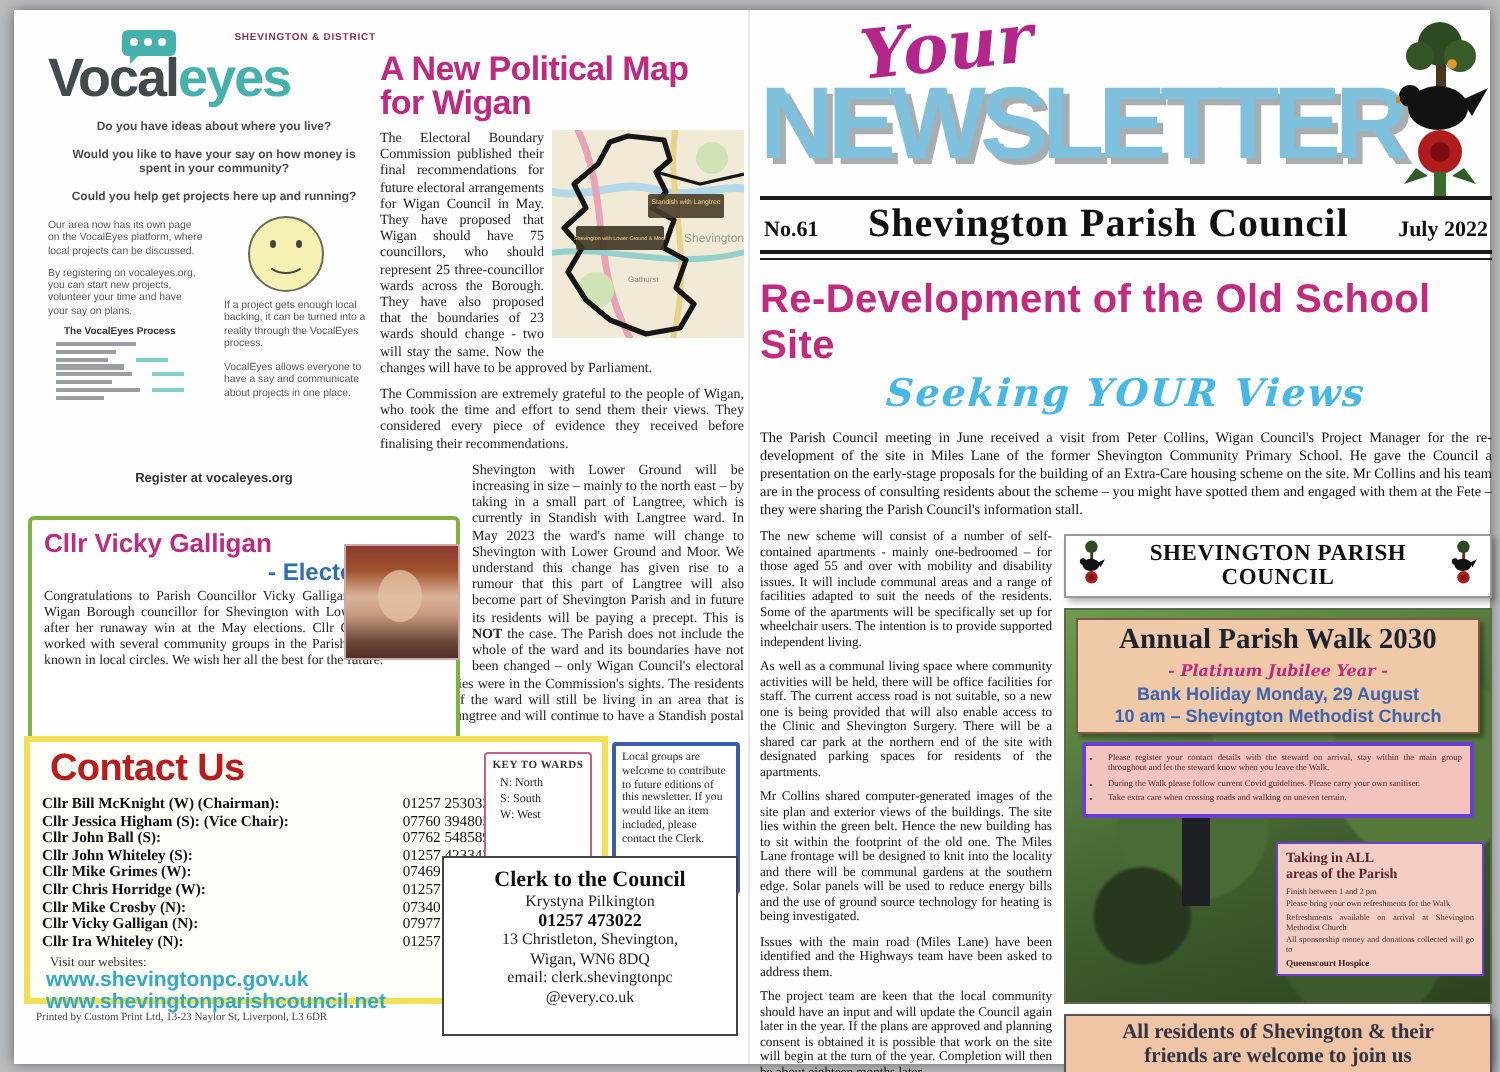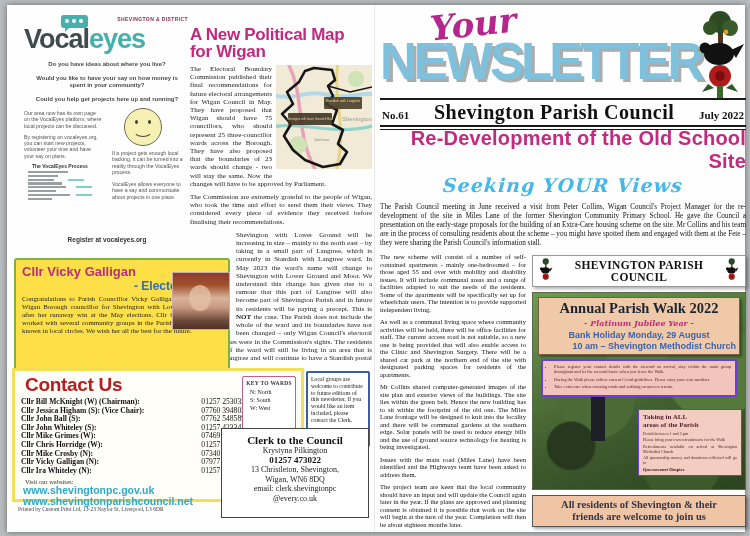--- a/index.html
+++ b/index.html
@@ -35,21 +35,21 @@
 
   
   .pmap{position:absolute;left:190px;top:26px;width:182px;}
   .pmap-title{font:bold 17px "Liberation Sans",sans-serif;color:#bf2a80;line-height:17px;letter-spacing:-.3px;}
   .pmap-body{margin-top:5px;font-size:7px;line-height:8.2px;color:#222;}
   .mapfig{float:right;width:96px;height:104px;margin:0 0 3px 4px;border:0;}
   .pmap p{margin:0 0 5px 0;}
   .pmap .indent-spacer{float:left;width:46px;height:82px;margin-top:24px;}
 
   
-  .galligan{position:absolute;left:14px;top:258px;width:216px;height:116px;border:2px solid #7cb342;border-radius:3px;background:#fde047;padding:4px 6px;box-sizing:border-box;}
+  .galligan{position:absolute;left:14px;top:258px;width:216px;height:116px;border:2px solid #7cb342;border-radius:3px;background:#ffffff;padding:4px 6px;box-sizing:border-box;}
   .gal-name{font:bold 13px "Liberation Sans",sans-serif;color:#bf2a80;}
   .gal-elected{font:bold 12px "Liberation Sans",sans-serif;color:#2f6db5;text-align:right;margin:0 34px 2px 0;}
   .gal-body{font-size:6.9px;line-height:7.9px;color:#222;}
   .gal-photo{position:absolute;left:172px;top:272px;width:56px;height:56px;border:1px solid #caa;z-index:4;
      background:linear-gradient(180deg,#8c3a2e 0%,#a0522d 22%,#d9b49a 45%,#c89880 62%,#6b4a3a 85%,#513028 100%);}
   .gal-photo:after{content:"";position:absolute;left:16px;top:12px;width:22px;height:26px;border-radius:50%;background:#e3c0a4;opacity:.8;}
 
   
   .contact{position:absolute;left:12px;top:368px;width:292px;height:134px;border:3px solid #f3df54;background:#fffef8;padding:3px 6px;box-sizing:border-box;}
   .contact-title{font:bold 19px "Liberation Sans",sans-serif;color:#b91c1c;letter-spacing:-.3px;margin:0 0 2px 4px;}
@@ -77,42 +77,42 @@
   .rpage{position:absolute;left:380px;top:8px;width:366px;}
   .masthead{position:relative;height:88px;}
   .mh-news{position:absolute;left:0px;top:24px;font:bold 51px "Liberation Sans",sans-serif;color:#7fc0dd;letter-spacing:-3px;text-shadow:3px 3px 0 #a8adb0;}
   .mh-your{position:absolute;left:50px;top:-4px;font:bold italic 34px "DejaVu Serif",serif;color:#b5268c;transform:rotate(-6deg);z-index:2;}
   .mh-bird{position:absolute;right:2px;top:2px;}
   .mh-band{position:relative;margin-top:2px;border-top:2.5px solid #1a1a1a;border-bottom:2.5px solid #1a1a1a;padding:1px 2px;display:flex;align-items:baseline;justify-content:space-between;}
   .mh-band:after{content:"";position:absolute;left:0;right:0;bottom:-5px;height:1.5px;background:#1a1a1a;}
   .mh-no{font:bold 11px "Liberation Serif",serif;color:#111;}
   .mh-council{font:bold 20px "Liberation Serif",serif;color:#111;letter-spacing:.5px;}
   .mh-date{font:bold 11px "Liberation Serif",serif;color:#111;}
-  .r-title{text-align:right;font:bold 20px "Liberation Sans",sans-serif;color:#c22a80;letter-spacing:.2px;}
+  .r-title{margin-top:12px;text-align:left;font:bold 20px "Liberation Sans",sans-serif;color:#c22a80;letter-spacing:.2px;}
   .r-sub{text-align:center;font:bold italic 19px "DejaVu Serif",serif;color:#45b8e8;letter-spacing:1px;margin-top:1px;transform:skewX(-4deg);}
   .r-para1{margin-top:7px;font-size:7.2px;line-height:9px;color:#111;}
   .r-flow{margin-top:5px;font-size:6.6px;line-height:7.5px;color:#111;}
   .r-flow p{margin:0 0 5px 0;}
   .promo{float:right;width:214px;margin:2px 0 4px 6px;}
   .spc-head{border:1px solid #999;background:#fff;display:flex;align-items:center;justify-content:space-between;padding:2px 4px;box-shadow:2px 2px 3px rgba(0,0,0,.3);}
   .spc-head-title{font:bold 11.5px "Liberation Serif",serif;color:#111;text-align:center;line-height:12px;letter-spacing:.3px;}
   .walkphoto{position:relative;margin-top:5px;height:196px;overflow:hidden;border:1px solid #5a6b4a;
      background:radial-gradient(circle at 18% 78%,#27381f 0 10%,transparent 11%),
                 radial-gradient(circle at 70% 85%,#3c5a2c 0 18%,transparent 19%),
                 radial-gradient(circle at 85% 40%,#55793b 0 22%,transparent 23%),
                 radial-gradient(circle at 30% 55%,#4a6b35 0 20%,transparent 21%),
                 radial-gradient(circle at 55% 25%,#5e8444 0 24%,transparent 25%),
                 linear-gradient(160deg,#6f9b4f,#3f5d2e 60%,#2c421f);}
   .walker{position:absolute;left:58px;top:96px;width:14px;height:52px;background:#1d2024;border-radius:4px 4px 0 0;}
   .walker:before{content:"";position:absolute;left:3px;top:-8px;width:8px;height:8px;border-radius:50%;background:#2a2d31;}
   .walkcard{position:relative;margin:4px auto 0 auto;width:202px;background:#f0c9a8;border:1px solid #7a5c42;text-align:center;padding:2px 3px 3px 3px;box-sizing:border-box;box-shadow:2px 2px 2px rgba(0,0,0,.35);}
   .walk-title{font:bold 14.5px "Liberation Serif",serif;color:#1c2430;}
   .walk-jubilee{font:bold italic 8px "DejaVu Serif",serif;color:#c22a80;margin-top:1px;}
   .walk-when{font:bold 9px "Liberation Sans",sans-serif;color:#3b63b0;margin-top:2px;}
-  .walk-where{font:bold 9px "Liberation Sans",sans-serif;color:#3b63b0;margin-top:1px;text-align:right;}
+  .walk-where{font:bold 9px "Liberation Sans",sans-serif;color:#3b63b0;margin-top:1px;}
   .bullets{position:relative;margin:4px auto 0 auto;width:196px;background:#f3c3bd;border:2px solid #6a3fd1;border-radius:2px;padding:3px 4px 3px 4px;box-sizing:border-box;}
   .bullets li{font:4.4px "Liberation Serif",serif;color:#5a1f1f;line-height:5.4px;margin:0 0 2px 0;}
   .bullets ul{margin:0;padding-left:7px;}
   .takingcard{position:absolute;right:3px;top:116px;width:104px;background:#f3cdc2;border:1.5px solid #6a3fd1;padding:3px 4px;box-sizing:border-box;}
   .taking-title{font:bold 7px "Liberation Serif",serif;color:#5a2430;line-height:8px;}
   .taking-line{font:4.2px "Liberation Serif",serif;color:#4a2a2a;line-height:5px;margin-top:1.5px;}
   .taking-charity{font:bold 4.6px "Liberation Serif",serif;color:#301818;margin-top:2px;}
   .welcome{margin-top:5px;background:#f0c5a5;border:1px solid #555;box-shadow:2px 2px 3px rgba(0,0,0,.35);text-align:center;font:bold 10.5px "Liberation Serif",serif;color:#343445;padding:3px 2px;line-height:12px;}
 </style>
 </head>
@@ -337,21 +337,21 @@
               <circle cx="7" cy="38" r="5.5" fill="#111"></circle>
               <path d="M33,40 L46,34 L38,48 Z" fill="#111"></path>
               <circle cx="22" cy="66" r="11" fill="#b01c1c"></circle>
               <circle cx="22" cy="66" r="5" fill="#7a0f0f"></circle>
           </svg>
         </div>
 
         <div class="walkphoto">
           <div class="walker"></div>
           <div class="walkcard">
-            <div class="walk-title">Annual Parish Walk 2022</div>
+            <div class="walk-title">Annual Parish Walk 2030</div>
             <div class="walk-jubilee">- Platinum Jubilee Year -</div>
             <div class="walk-when">Bank Holiday Monday, 29 August</div>
             <div class="walk-where">10 am – Shevington Methodist Church</div>
           </div>
           <div class="bullets">
             <ul>
               <li>Please register your contact details with the steward on arrival, stay within the main group throughout and let the steward know when you leave the Walk.</li>
               <li>During the Walk please follow current Covid guidelines.  Please carry your own sanitiser.</li>
               <li>Take extra care when crossing roads and walking on uneven terrain.</li>
             </ul>

